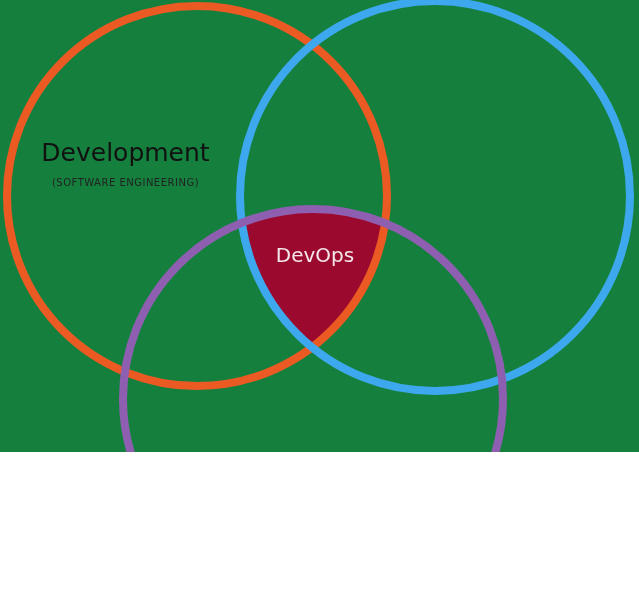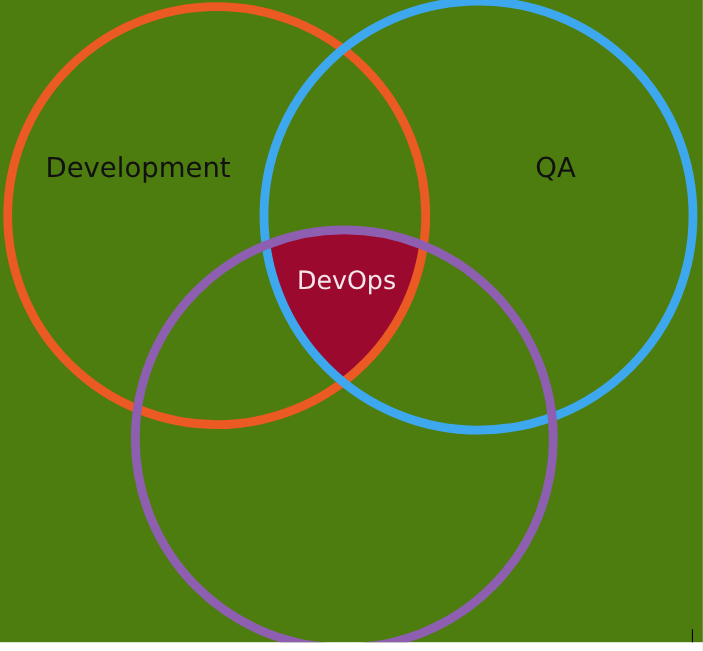--- a/index.html
+++ b/index.html
@@ -1,21 +1,21 @@
 <!DOCTYPE html>
 <html><head>
   <meta charset="utf-8">
   <style>
     html, body { margin: 0; padding: 0; background: #ffffff; }
-    .canvas { position: relative; width: 639px; height: 584px; overflow: hidden; background: #4d7c0f; }
+    .canvas { position: relative; width: 639px; height: 452px; overflow: hidden; background: #15803d; }
     svg { position: absolute; left: 0; top: 0; }
     .label { position: absolute; font-family: "DejaVu Sans", sans-serif; color: #111; text-align: center; white-space: nowrap; }
     .title { font-size: 25px; }
     .sub { font-size: 10px; letter-spacing: 0.5px; color: #222; }
-    .devops { font-size: 23px; color: #f4e6ea; }
+    .devops { font-size: 20px; color: #f4e6ea; }
     .cursor { position: absolute; left: 629px; top: 572px; width: 1px; height: 16px; background: #000; }
   </style>
 </head>
 <body>
 
 <div class="canvas">
   <svg width="639" height="592" viewBox="0 0 639 592">
     <defs>
       <clipPath id="clipDev">
           <circle cx="197" cy="196" r="190"></circle>
@@ -30,20 +30,20 @@
         <circle cx="313" cy="399" r="190" fill="#9b0a2e"></circle>
       </g>
     </g>
 
     <circle cx="197" cy="196" r="190" fill="none" stroke="#ec5a24" stroke-width="8"></circle>
     <circle cx="435" cy="196" r="195" fill="none" stroke="#3ea8ee" stroke-width="8"></circle>
     <circle cx="313" cy="399" r="190" fill="none" stroke="#8e5fb1" stroke-width="8"></circle>
   </svg>
 
   <div class="label title" style="left:18px; top:138px; width:215px;">Development</div>
+  <div class="label sub" style="left:18px; top:177px; width:215px;">(SOFTWARE ENGINEERING)</div>
 
-  <div class="label title" style="left:420px; top:138px; width:170px;">QA</div>
 
   <div class="label devops" style="left:255px; top:243px; width:120px;">DevOps</div>
 
 
   <div class="cursor"></div>
 </div>
 
 </body></html>

